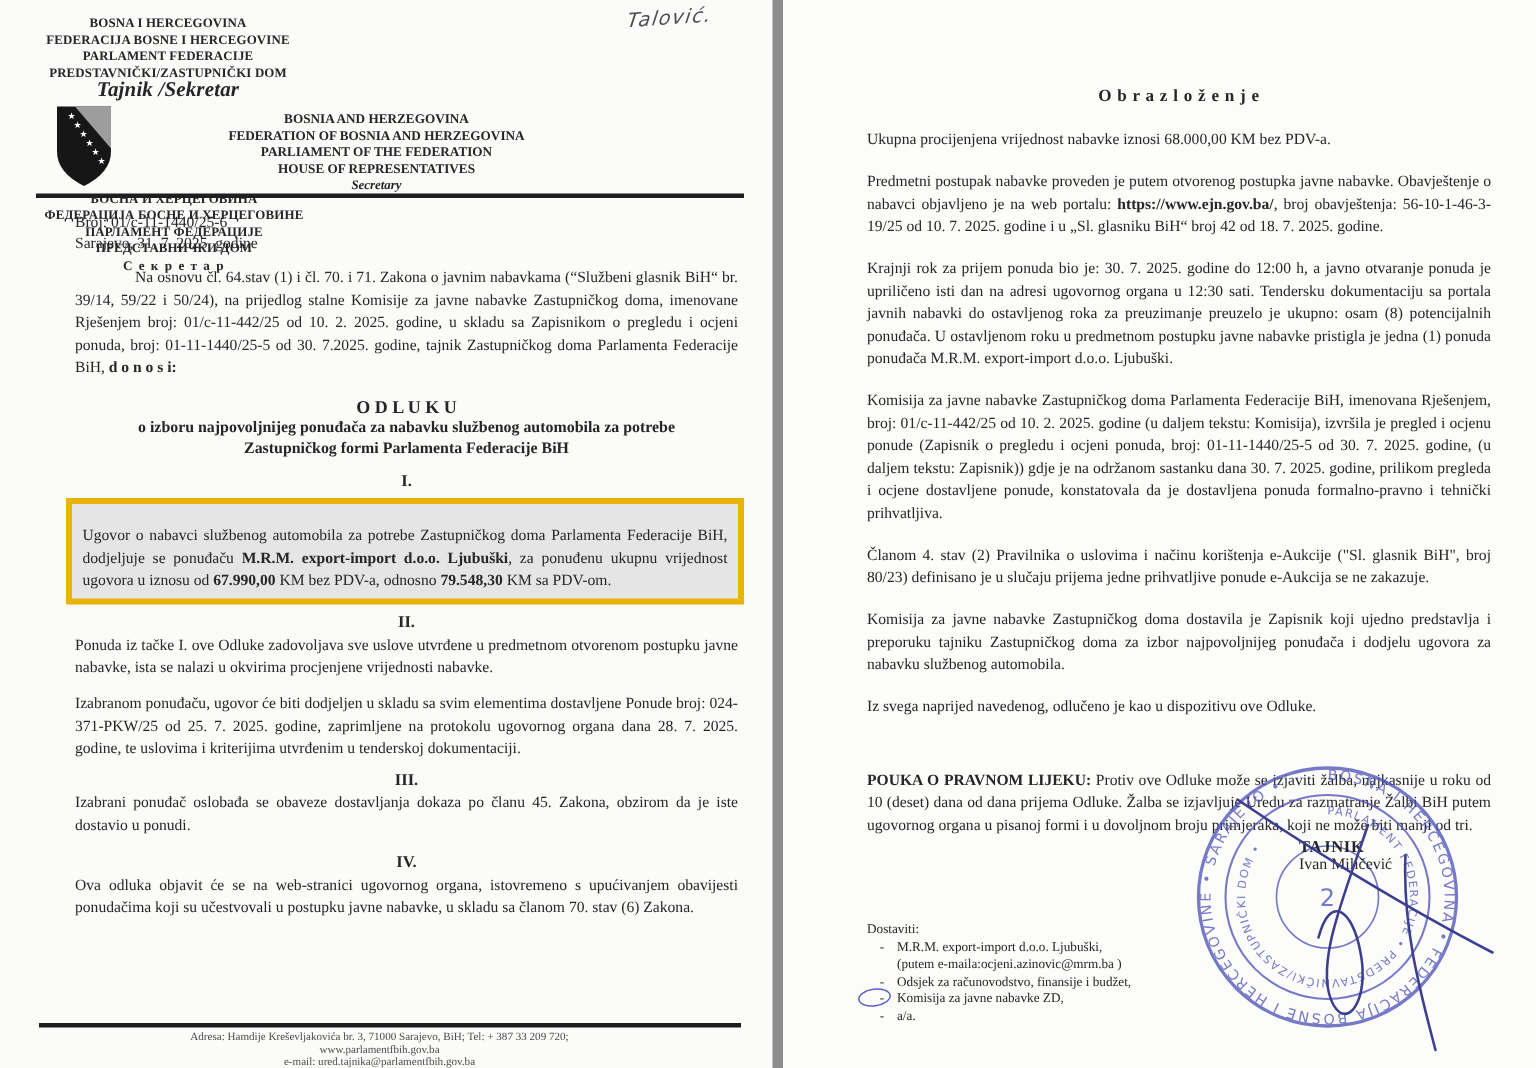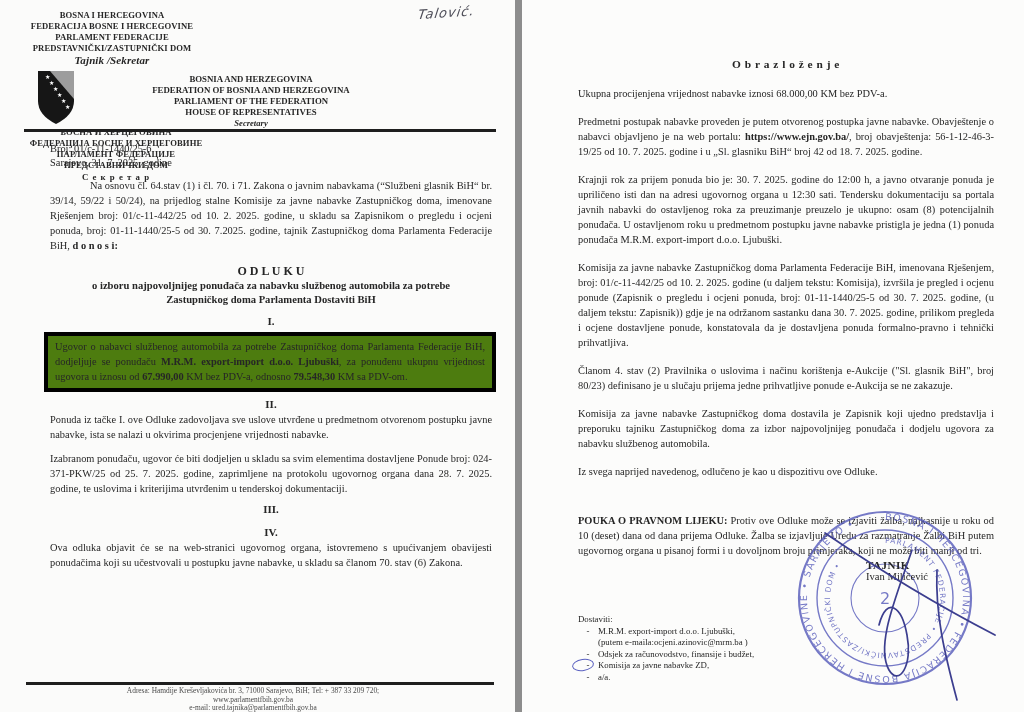--- a/index.html
+++ b/index.html
@@ -16,21 +16,21 @@
   #page1 { left:0; width:516px; }
   #page2 { left:522px; width:502px; background:#fcfcfb; }
   .spine { position:absolute; top:0; left:515px; width:7px; height:712px; background:#8d8d8d; }
 
   
   .hdr-row { position:absolute; top:10px; left:14px; right:8px; display:flex; align-items:flex-start;flex-direction:column; }
   .hdr-col { font-size:8.6px; font-weight:bold; line-height:11px; text-align:center; letter-spacing:.1px; }
   .hdr-left  { width:196px; }
   .hdr-right { width:204px; }
   .crest { width:84px; display:flex; justify-content:center; padding-top:3px; }
-  .hdr-role { font-style:italic; font-size:11px; margin-top:1px; }
+  .hdr-role { font-style:italic; font-size:14px; margin-top:1px; }
   .hdr-role-sp { font-size:8.8px; margin-top:1px; letter-spacing:1px; }
   .eng-block { position:absolute; top:74px; left:0; right:14px; text-align:center;
                font-size:8.8px; font-weight:bold; line-height:11px; }
   .eng-role { font-style:italic; font-weight:bold; font-size:8.6px; }
   .hdr-rule { position:absolute; top:129px; left:24px; right:20px; border-top:3px solid #1e1e1e; }
 
   .handwritten { position:absolute; top:4px; left:418px; width:90px;
     font-family:"DejaVu Sans", sans-serif; font-style:italic; font-size:13px; color:#4d4d58;
     transform:rotate(-4deg) skewX(-12deg); letter-spacing:1px; }
 
@@ -38,21 +38,21 @@
   .p1-content { position:absolute; top:142px; left:0; right:0; padding:0 24px 0 50px; }
   .ref-line { font-size:10.4px; line-height:13.5px; }
   p.body { font-size:10.4px; line-height:15px; text-align:justify; }
   .indent { text-indent:40px; }
   .intro { margin-top:9px; }
   .doc-title { margin-top:11px; font-size:12px; font-weight:bold; text-align:center; }
   .doc-sub { font-size:10.6px; font-weight:bold; text-align:center; line-height:14px; }
   .sec-label { font-size:11px; font-weight:bold; text-align:center; }
   .sec-1 { margin-top:8px; }
   .red-box { margin-top:5px; margin-left:-6px; margin-right:-4px;
-             border:4px solid #000000; padding:3px 7px 4px 7px; background:#4d7c0f; }
+             border:4px solid #eab308; padding:14px 7px 4px 7px; background:#e5e5e5; }
   .sec-2 { margin-top:6px; }
   .sec-3 { margin-top:7px; }
   .sec-4 { margin-top:11px; }
   .after-label { margin-top:2px; }
   .gap-s { margin-top:9px; }
 
   .p1-footer-rule { position:absolute; top:682px; left:26px; right:22px; border-top:3px solid #1e1e1e; }
   .p1-footer { position:absolute; top:687px; left:0; right:10px; text-align:center;
                font-size:7.4px; line-height:8.6px; color:#4a4a4a; }
 
@@ -131,33 +131,34 @@
     <div class="hdr-rule"></div>
 
     <div class="p1-content">
       <div class="ref-line">Broj: 01/c-11-1440/25-6</div>
       <div class="ref-line">Sarajevo, 31. 7. 2025. godine</div>
 
       <p class="body indent intro"><span>Na osnovu čl. 64.stav (1) i čl. 70. i 71. Zakona o javnim nabavkama (“Službeni glasnik BiH“ br. 39/14, 59/22 i 50/24),  na prijedlog stalne Komisije  za javne nabavke Zastupničkog doma, imenovane Rješenjem broj: 01/c-11-442/25 od 10. 2. 2025. godine,  u skladu sa Zapisnikom o pregledu i ocjeni ponuda, broj: 01-11-1440/25-5 od 30. 7.2025. godine, tajnik Zastupničkog doma Parlamenta Federacije BiH, </span><b>d o n o s i</b><b>:</b></p>
 
       <div class="doc-title">O D L U K U</div>
       <div class="doc-sub">o izboru najpovoljnijeg ponuđača za nabavku  službenog automobila za potrebe</div>
-      <div class="doc-sub">Zastupničkog doma Parlamenta Dostaviti BiH</div>
+      <div class="doc-sub">Zastupničkog formi Parlamenta Federacije BiH</div>
 
       <div class="sec-label sec-1">I.</div>
 
       <div class="red-box">
         <p class="body"><span>Ugovor o nabavci službenog automobila za potrebe Zastupničkog doma Parlamenta Federacije BiH, dodjeljuje se ponuđaču </span><b>M.R.M. export-import d.o.o. Ljubuški</b><span>, za ponuđenu ukupnu vrijednost ugovora u iznosu od </span><b>67.990,00</b><span> KM bez PDV-a, odnosno </span><b>79.548,30</b><span> KM sa PDV-om.</span></p>
       </div>
 
       <div class="sec-label sec-2">II.</div>
       <p class="body after-label">Ponuda iz tačke I. ove Odluke zadovoljava sve uslove utvrđene u predmetnom otvorenom postupku javne nabavke, ista se nalazi u okvirima procjenjene vrijednosti nabavke.</p>
       <p class="body gap-s">Izabranom ponuđaču, ugovor će biti dodjeljen u skladu sa svim elementima dostavljene Ponude broj: 024-371-PKW/25 od 25. 7. 2025. godine, zaprimljene na protokolu ugovornog organa dana 28. 7. 2025. godine, te uslovima i kriterijima utvrđenim u tenderskoj dokumentaciji.</p>
 
       <div class="sec-label sec-3">III.</div>
+      <p class="body after-label">Izabrani ponuđač oslobađa se obaveze dostavljanja  dokaza po članu 45. Zakona, obzirom da je iste dostavio u ponudi.</p>
 
       <div class="sec-label sec-4">IV.</div>
       <p class="body after-label">Ova odluka objavit će se na web-stranici ugovornog organa, istovremeno s upućivanjem obavijesti ponudačima koji su učestvovali u postupku javne nabavke, u skladu sa članom 70. stav (6) Zakona.</p>
     </div>
 
     <div class="p1-footer-rule"></div>
     <div class="p1-footer">
       <div>Adresa: Hamdije Kreševljakovića br. 3, 71000 Sarajevo, BiH; Tel: + 387 33 209 720;</div>
       <div>www.parlamentfbih.gov.ba</div>
       <div>e-mail: ured.tajnika@parlamentfbih.gov.ba</div>
@@ -166,21 +167,21 @@
 
   <div class="spine"></div>
 
   <div class="page" id="page2">
 
     <div class="p2-content">
       <div class="p2-title">O b r a z l o ž e n j e</div>
 
       <p class="body joined">Ukupna procijenjena vrijednost nabavke iznosi 68.000,00 KM bez PDV-a.</p>
 
-      <p class="body"><span>Predmetni postupak nabavke proveden je putem otvorenog postupka javne nabavke. Obavještenje o nabavci objavljeno je na web portalu: </span><b>https://www.ejn.gov.ba/</b><span>, broj obavještenja: 56-1-12-46-3-19/25  od 10. 7. 2025. godine i  u „Sl. glasniku BiH“ broj 42 od 18. 7. 2025. godine.</span></p>
+      <p class="body"><span>Predmetni postupak nabavke proveden je putem otvorenog postupka javne nabavke. Obavještenje o nabavci objavljeno je na web portalu: </span><b>https://www.ejn.gov.ba/</b><span>, broj obavještenja: 56-10-1-46-3-19/25  od 10. 7. 2025. godine i  u „Sl. glasniku BiH“ broj 42 od 18. 7. 2025. godine.</span></p>
 
       <p class="body">Krajnji rok za prijem ponuda bio je: 30. 7. 2025. godine do 12:00 h, a javno otvaranje ponuda je upriličeno isti dan na adresi ugovornog organa u 12:30 sati. Tendersku dokumentaciju sa portala javnih nabavki do ostavljenog roka za preuzimanje preuzelo je ukupno: osam (8) potencijalnih ponuđača. U ostavljenom roku u predmetnom postupku javne nabavke pristigla je jedna (1) ponuda ponuđača  M.R.M. export-import d.o.o. Ljubuški.</p>
       <p class="body">Komisija za javne nabavke Zastupničkog doma Parlamenta Federacije BiH, imenovana Rješenjem, broj: 01/c-11-442/25 od 10. 2. 2025. godine (u daljem tekstu: Komisija), izvršila je pregled i ocjenu ponude (Zapisnik o pregledu i ocjeni ponuda, broj: 01-11-1440/25-5 od 30. 7. 2025. godine, (u daljem tekstu: Zapisnik)) gdje je na održanom sastanku dana 30. 7. 2025. godine, prilikom pregleda i ocjene dostavljene ponude, konstatovala da je dostavljena ponuda formalno-pravno i tehnički prihvatljiva.</p>
       <p class="body">Članom 4. stav (2) Pravilnika o uslovima i načinu korištenja e-Aukcije ("Sl. glasnik BiH", broj 80/23)   definisano je u slučaju prijema jedne prihvatljive ponude e-Aukcija se ne zakazuje.</p>
       <p class="body">Komisija za javne nabavke Zastupničkog doma dostavila je Zapisnik koji ujedno predstavlja i preporuku tajniku Zastupničkog doma za izbor najpovoljnijeg ponuđača i dodjelu ugovora za nabavku službenog automobila.</p>
       <p class="body">Iz svega naprijed navedenog, odlučeno je kao u dispozitivu ove Odluke.</p>
 
       <p class="body pouka"><b>POUKA O PRAVNOM LIJEKU:</b><span> Protiv ove Odluke može se izjaviti žalba, najkasnije u roku od 10 (deset) dana od dana prijema Odluke. Žalba se izjavljuje Uredu za razmatranje Žalbi BiH putem ugovornog organa u pisanoj formi i u dovoljnom broju primjeraka, koji ne može biti manji od tri.</span></p>
     </div>
 

